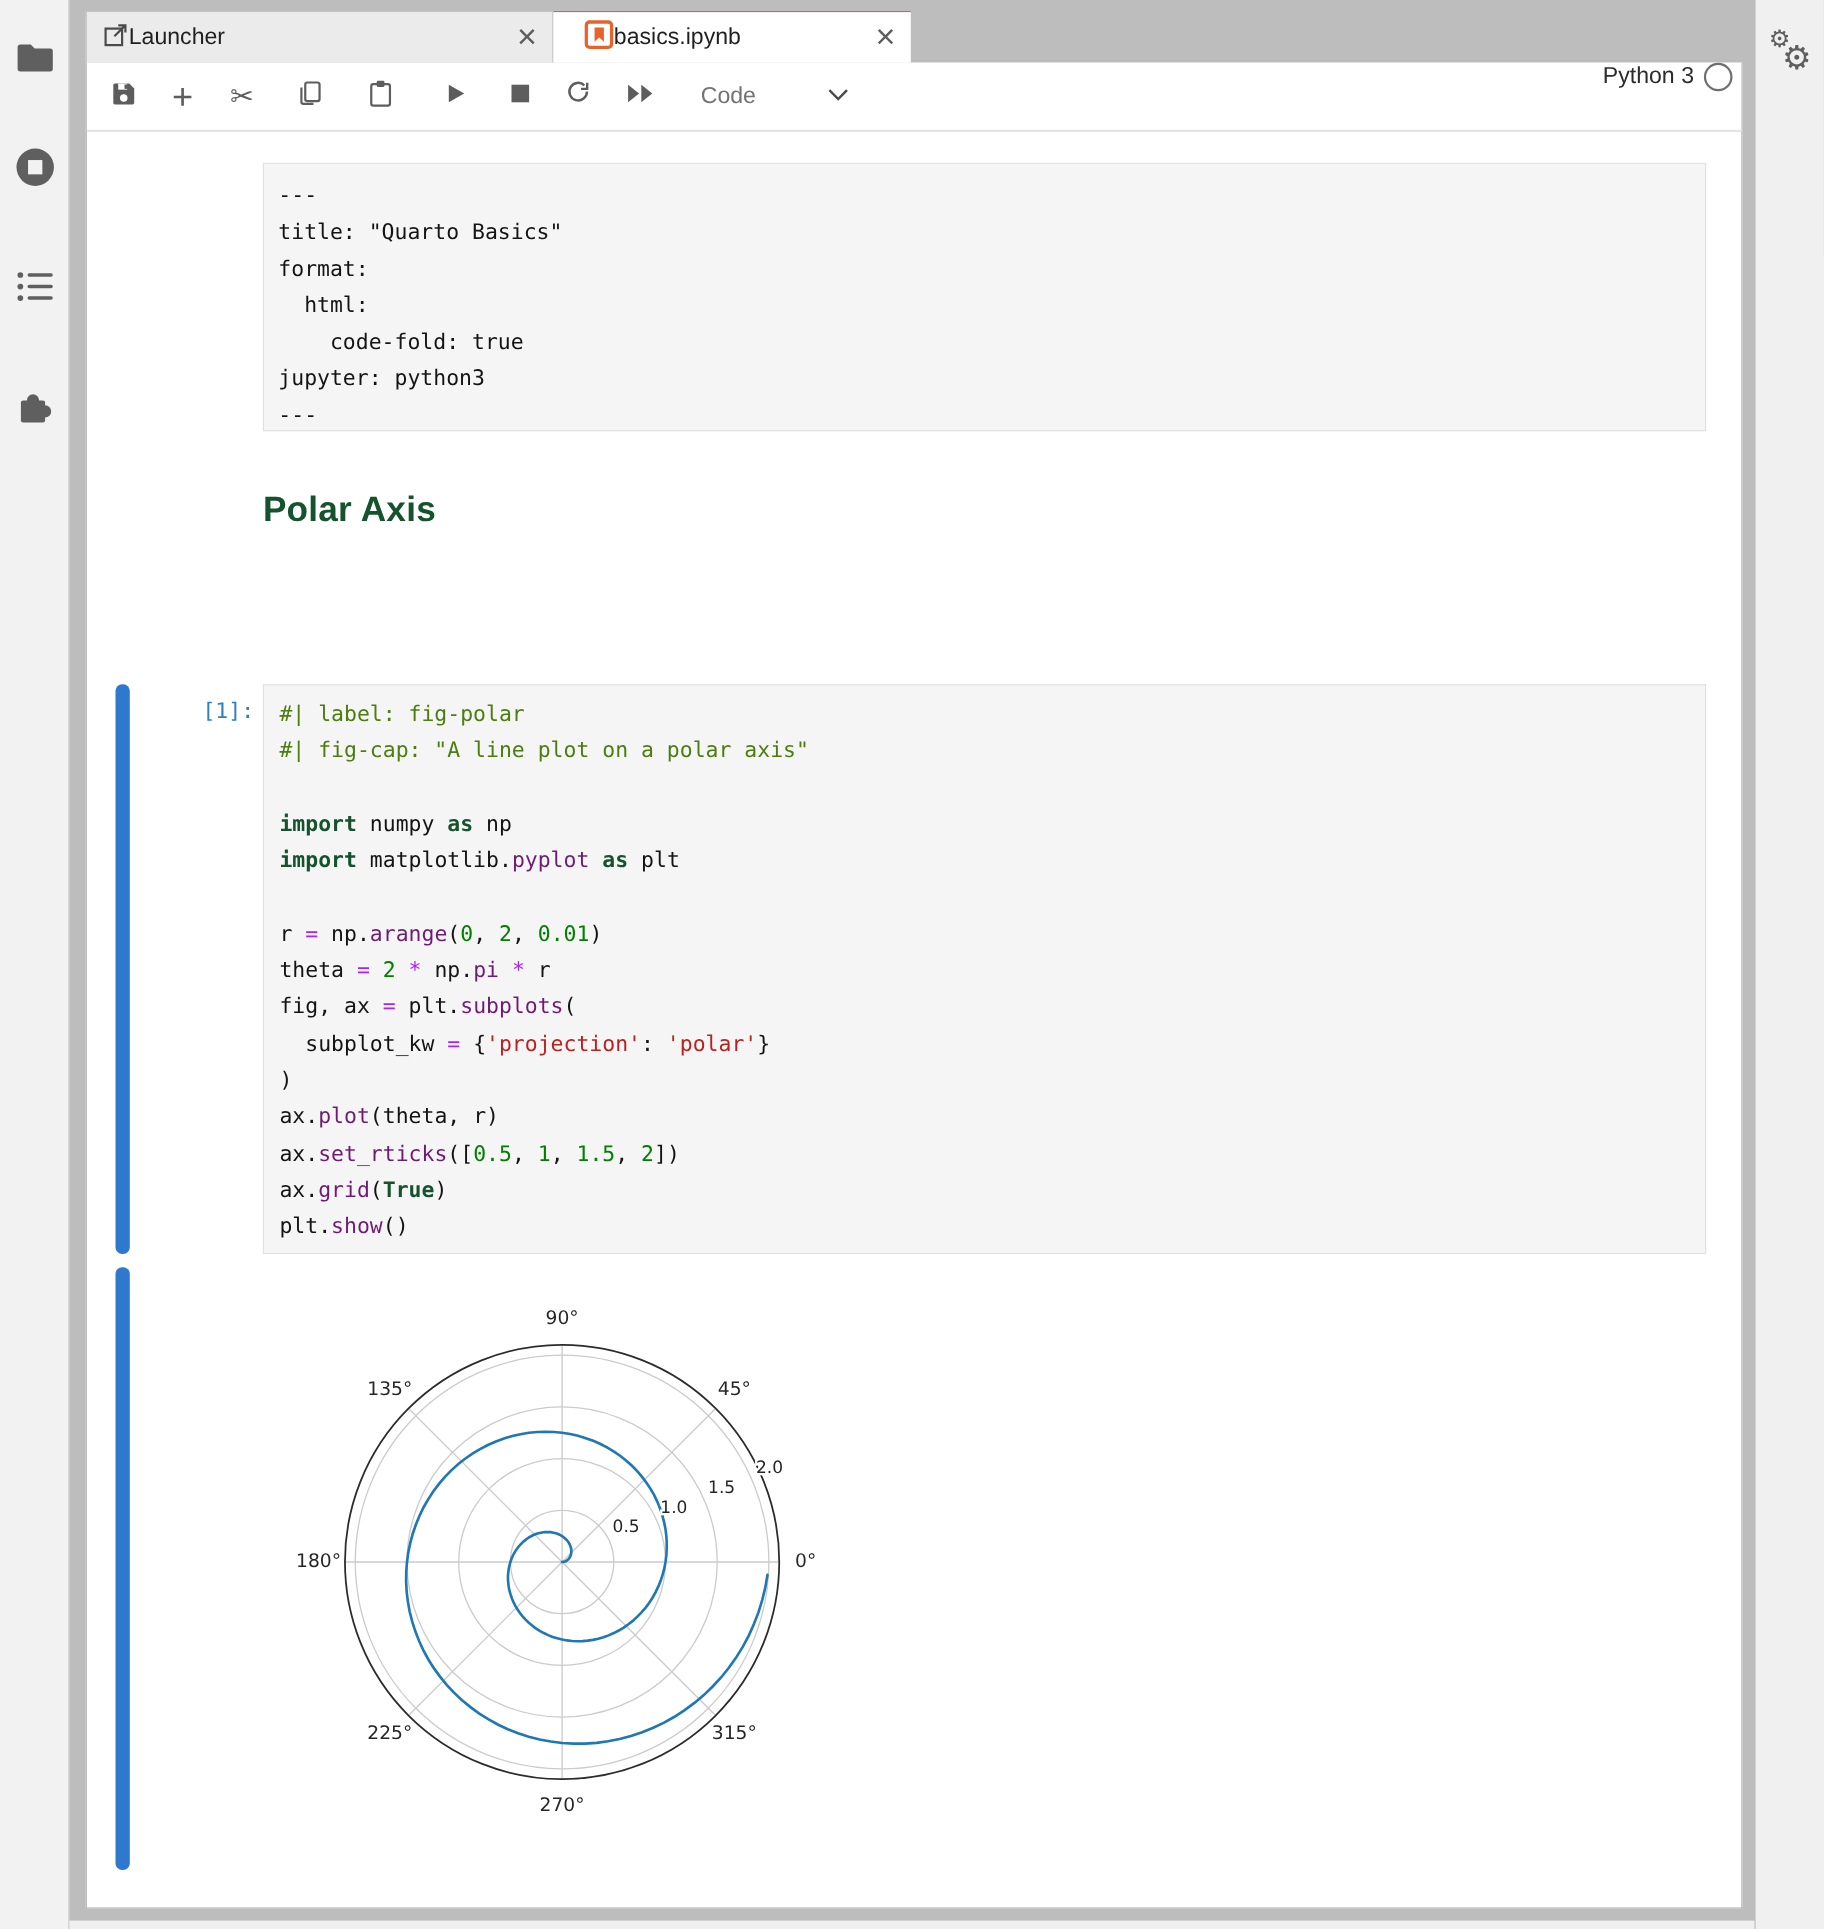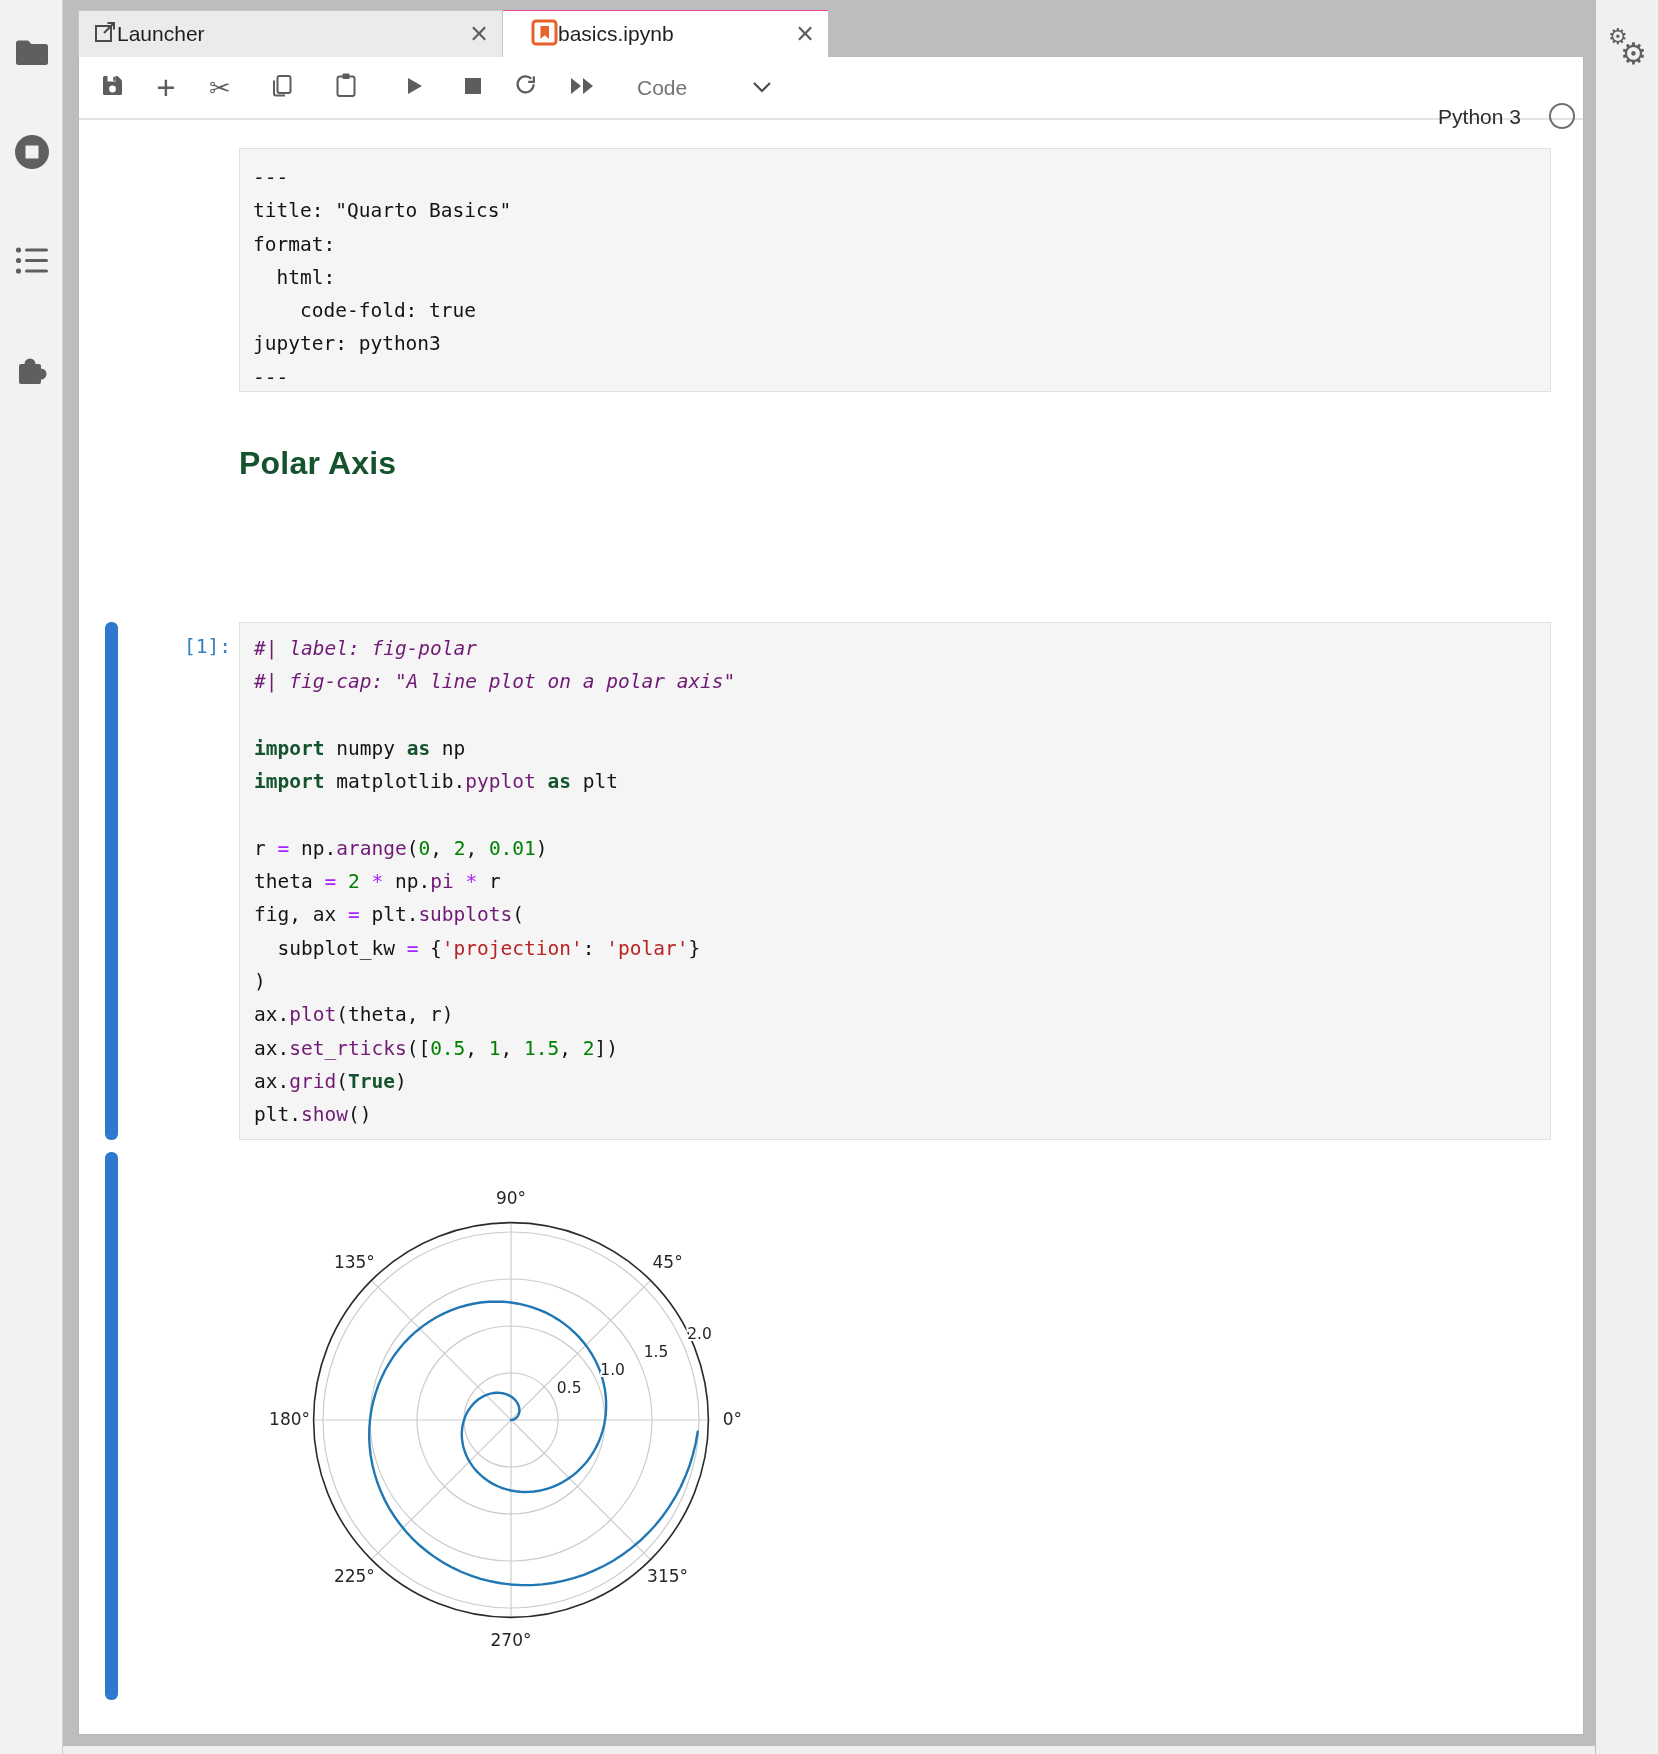--- a/index.html
+++ b/index.html
@@ -24,42 +24,42 @@
   .tab-inactive{left:78px;width:425px;background:#ebebeb;border:1px solid #c6c6c6;border-bottom:none;}
   .tab-active{left:503px;width:325px;background:#ffffff;border-top:1px solid #ec4899;padding-left:28px;}
   .tab-label{font-size:21px;color:#1f1f1f;white-space:nowrap;}
   .tab-close{margin-left:auto;font-size:31px;line-height:20px;color:#5d5d5d;font-weight:400;}
 
   
   .panel{position:absolute;left:78px;top:57px;width:1504px;height:1677px;background:#ffffff;border:1px solid #b6b6b6;border-top:none;box-sizing:content-box;z-index:4;}
   .toolbar{position:absolute;left:0;top:0;width:100%;height:61px;border-bottom:2px solid #e4e4e4;background:#fff;}
   .tb-btn{position:absolute;top:50%;transform:translateY(-50%);width:30px;height:30px;display:flex;align-items:center;justify-content:center;color:#5d5d5d;}
   .tb-text{position:absolute;top:0;height:61px;display:flex;align-items:center;font-size:21px;color:#737373;}
-  .kernel{position:absolute;right:8px;top:0;height:61px;display:flex;align-items:flex-end;gap:28px;margin-top:11px;}
+  .kernel{position:absolute;right:8px;top:0;height:61px;display:flex;align-items:flex-start;gap:9px;}
   .kernel-label{font-size:21px;color:#2b2b2b;}
   .kernel-circle{width:26px;height:26px;border:2px solid #6e6e6e;border-radius:50%;box-sizing:border-box;}
   .plus-glyph{font-size:33px;font-weight:300;color:#5d5d5d;line-height:28px;}
   .scissors-glyph{font-size:26px;color:#5d5d5d;font-family:"DejaVu Sans",sans-serif;}
 
   
   .cellbox{position:absolute;background:#f5f5f5;border:1px solid #e0e0e0;box-sizing:border-box;margin:0;
            font-family:"DejaVu Sans Mono","Liberation Mono",monospace;font-size:19.5px;line-height:33.3px;
            white-space:pre;overflow:hidden;color:#141414;}
   .raw-cell{left:160px;top:91px;width:1312px;height:244px;padding:12px 0 0 13px;}
   .code-cell{left:160px;top:565px;width:1312px;height:518px;padding:9px 0 0 14px;}
   .md-heading{position:absolute;left:160px;top:388px;margin:0;font-size:32px;font-weight:700;color:#14532d;letter-spacing:.2px;text-align:right;}
   .md-para{position:absolute;left:160px;top:480px;margin:0;font-size:20.5px;color:#1c1c1c;}
   .collapser{position:absolute;left:26px;width:13px;border-radius:6px;background:#2e79ce;}
   .collapser-in{top:565px;height:518px;}
   .collapser-out{top:1095px;height:548px;}
   .prompt{position:absolute;left:0;top:578px;width:152px;text-align:right;
           font-family:"DejaVu Sans Mono","Liberation Mono",monospace;font-size:19.5px;color:#307fc1;}
 
   
-  .c-com{color:#701a75;font-style:italic;}
+  .c-com{color:#4d7c0f;}
   .c-kw{color:#14532d;font-weight:bold;}
   .c-prop{color:#701a75;}
   .c-op{color:#aa22ff;}
   .c-num{color:#008000;}
   .c-str{color:#ba2121;}
 
   
   .plot-svg{position:absolute;left:132px;top:1093px;}
   .ang{font:17px "DejaVu Sans",sans-serif;fill:#262626;text-anchor:middle;dominant-baseline:middle;}
   .rtick{font:15.5px "DejaVu Sans",sans-serif;fill:#262626;text-anchor:middle;dominant-baseline:middle;

